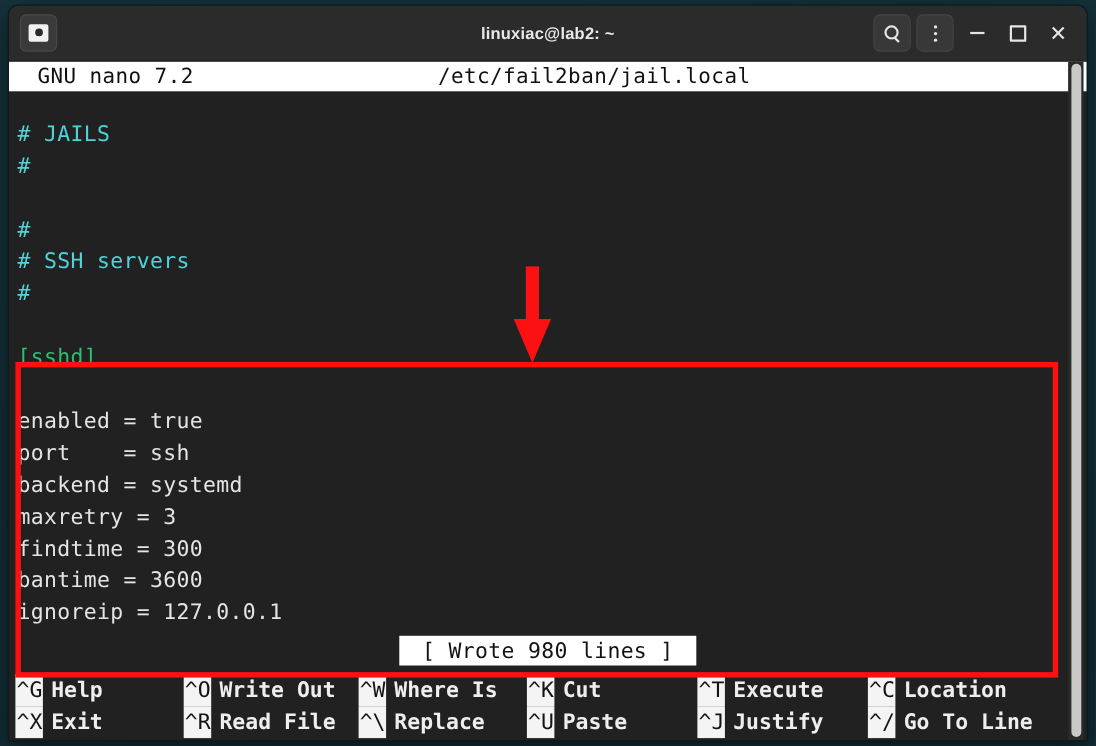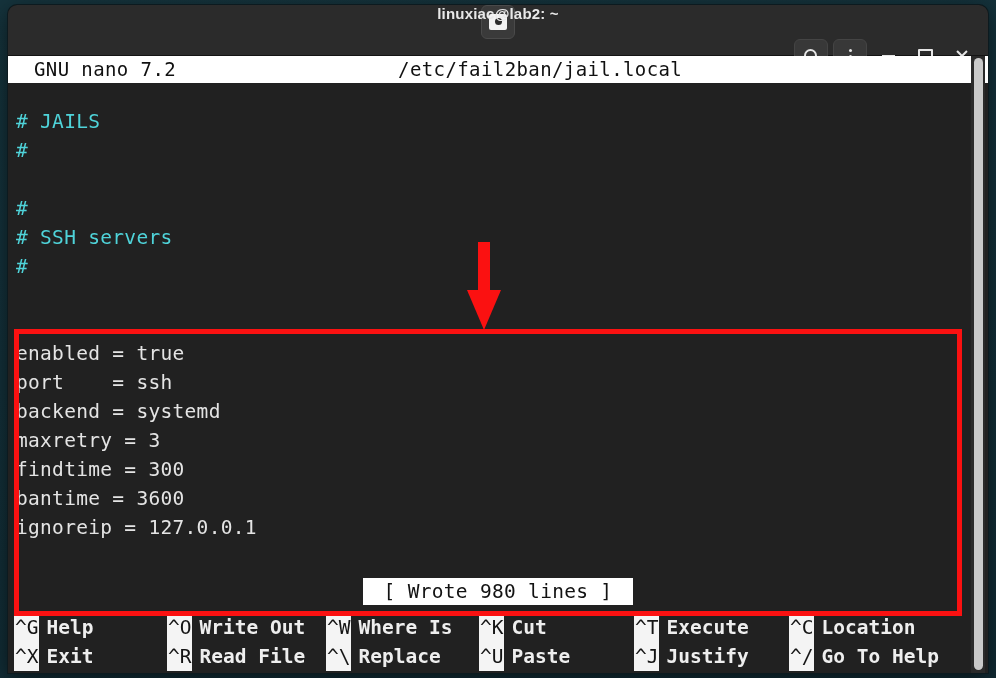--- a/index.html
+++ b/index.html
@@ -42,21 +42,20 @@
   #titlebar {
     height: 50px;
     min-height: 50px;
     background: #2b2b2b;
     border-bottom: 1px solid #141414;
     display: flex;
     align-items: center;
     padding: 0 10px;
     position: relative;
     border-radius: 9px 9px 0 0;
-    flex-direction: column;
   }
   .tb-left { display: flex; align-items: center; }
   .tb-right {
     margin-left: auto;
     display: flex;
     align-items: center;
     gap: 5px;
   }
   #window-title {
     position: absolute;
@@ -337,20 +336,21 @@
     <div class="nano-bar"><span>GNU nano 7.2</span><span class="path">/etc/fail2ban/jail.local</span></div>
 
     <div id="editor">
         <div class="line comment"># JAILS</div>
         <div class="line comment">#</div>
         <div class="line"></div>
         <div class="line comment">#</div>
         <div class="line comment"># SSH servers</div>
         <div class="line comment">#</div>
         <div class="line"></div>
+        <div class="line section">[sshd]</div>
         <div class="line"></div>
         <div class="line">enabled = true</div>
         <div class="line">port    = ssh</div>
         <div class="line">backend = systemd</div>
         <div class="line">maxretry = 3</div>
         <div class="line">findtime = 300</div>
         <div class="line">bantime = 3600</div>
         <div class="line">ignoreip = 127.0.0.1</div>
       </div>
 
@@ -366,21 +366,21 @@
           <div class="sc c3"><span class="key">^K</span><span class="lbl">Cut</span></div>
           <div class="sc c4"><span class="key">^T</span><span class="lbl">Execute</span></div>
           <div class="sc c5"><span class="key">^C</span><span class="lbl">Location</span></div>
         </div>
       <div class="sc-row" id="sc-row-2">
           <div class="sc c0"><span class="key">^X</span><span class="lbl">Exit</span></div>
           <div class="sc c1"><span class="key">^R</span><span class="lbl">Read File</span></div>
           <div class="sc c2"><span class="key">^\</span><span class="lbl">Replace</span></div>
           <div class="sc c3"><span class="key">^U</span><span class="lbl">Paste</span></div>
           <div class="sc c4"><span class="key">^J</span><span class="lbl">Justify</span></div>
-          <div class="sc c5"><span class="key">^/</span><span class="lbl">Go To Help</span></div>
+          <div class="sc c5"><span class="key">^/</span><span class="lbl">Go To Line</span></div>
         </div>
     </div>
 
     <div id="highlight-box"></div>
 
     <svg id="down-arrow" viewBox="0 0 34 88" preserveAspectRatio="none">
       <rect x="11" y="0" width="12" height="52" fill="#fb1111"></rect>
       <polygon points="0,48 34,48 17,88" fill="#fb1111"></polygon>
     </svg>
 

